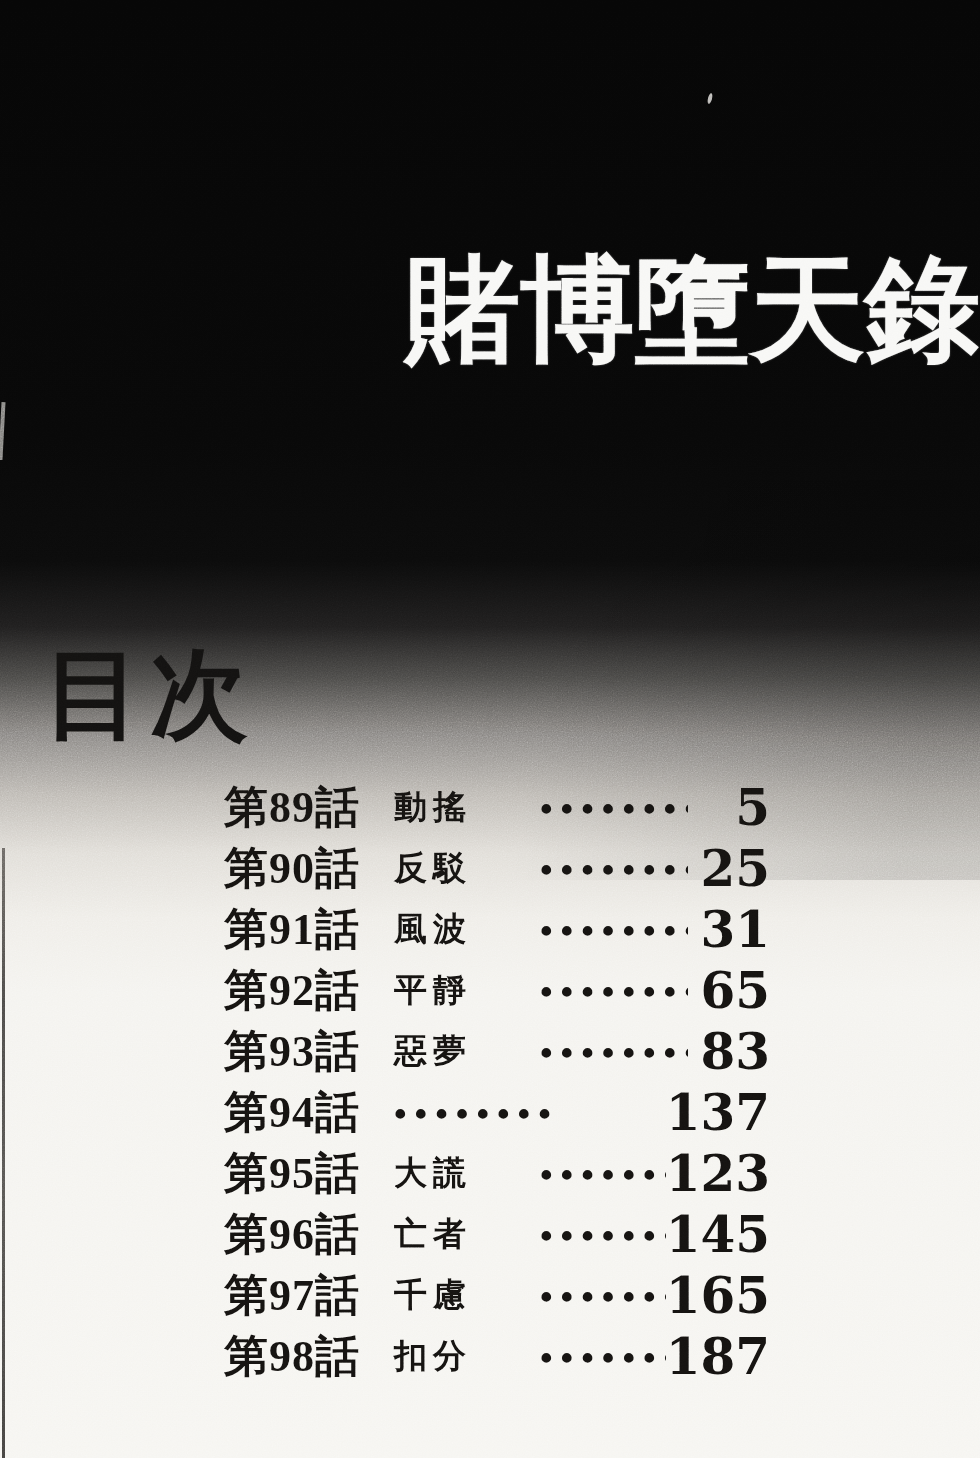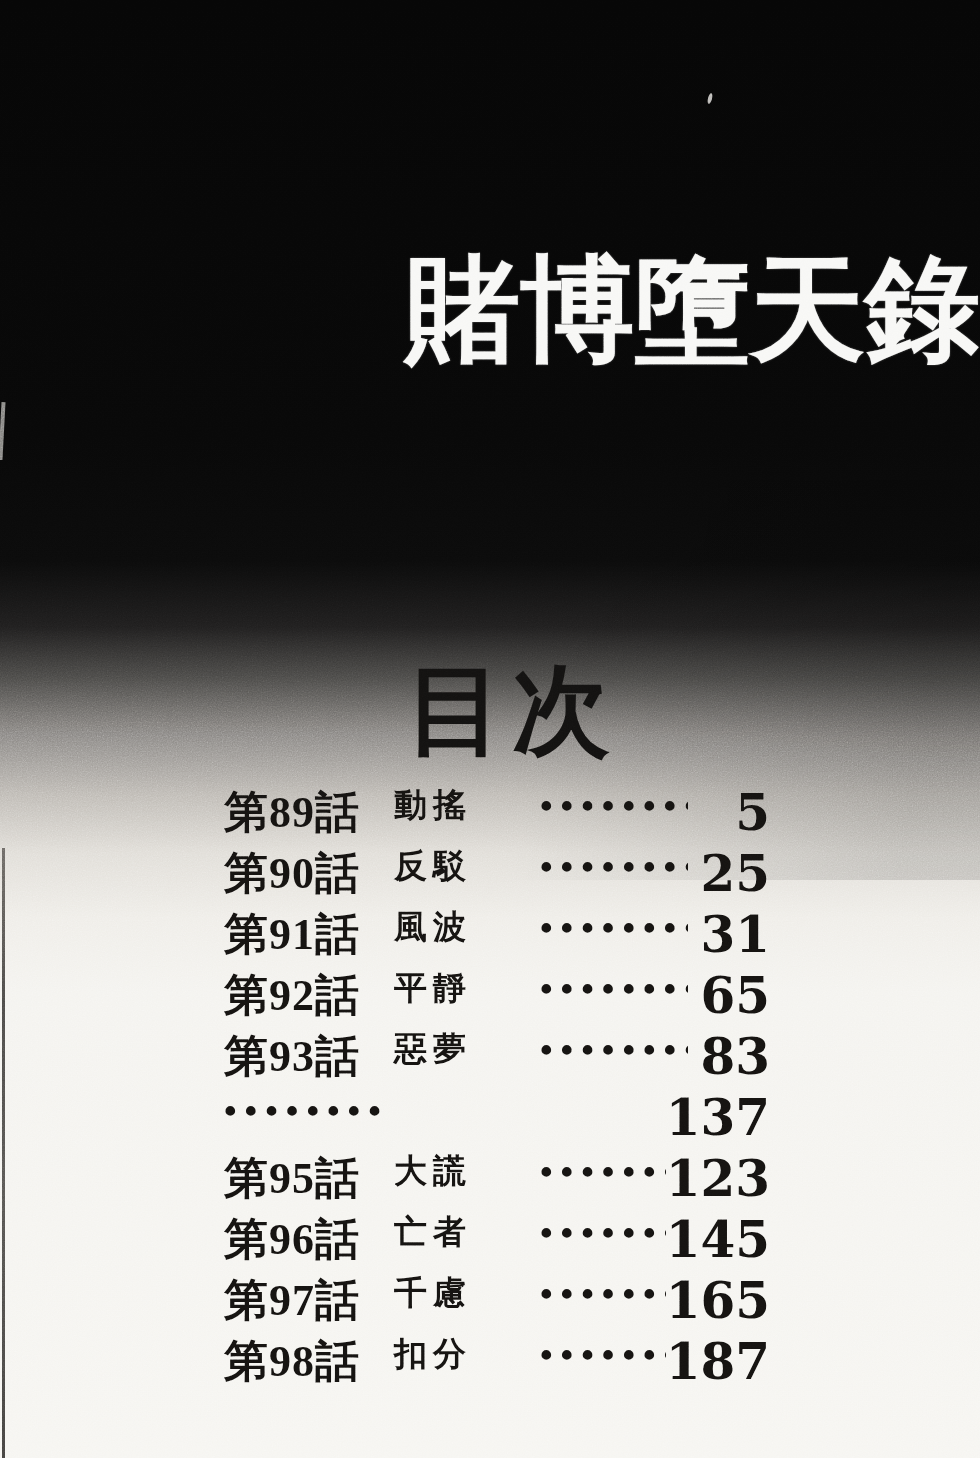--- a/index.html
+++ b/index.html
@@ -39,38 +39,37 @@
     line-height: 1.1;
     font-weight: 900;
     letter-spacing: 0px;
     color: #f7f7f5;
     text-shadow: 0 0 2px rgba(255,255,255,0.35);
   }
   .toc-heading {
     position: absolute;
     left: 0; right: 0;
     top: 642px;
-    margin: 16px;
-    text-align: center;
+    margin: 0;
     text-indent: 44px;
     font-size: 98px;
     line-height: 1.1;
     font-weight: 900;
     letter-spacing: 8px;
     color: #121110;
   }
   .toc-list {
     position: absolute;
     left: 224px;
     top: 783px;
     width: 546px;
   }
   .toc-row {
     display: flex;
-    align-items: flex-start;
+    align-items: center;
     height: 49px;
     margin-bottom: 12px;
     color: #141210;
   }
   .ch-no {
     flex: 0 0 170px;
     font-size: 44px;
     font-weight: 900;
     letter-spacing: 1px;
     white-space: nowrap;
@@ -177,20 +176,21 @@
     </div>
 
     <div class="toc-row">
       <span class="ch-no">第93話</span>
       <span class="ch-title">惡夢</span>
       <span class="leader">••••••••••</span>
       <span class="ch-page">83</span>
     </div>
 
     <div class="toc-row">
+      <span class="ch-no">第94話</span>
       <span class="leader">••••••••</span>
       <span class="ch-page">137</span>
     </div>
 
     <div class="toc-row">
       <span class="ch-no">第95話</span>
       <span class="ch-title">大謊</span>
       <span class="leader">••••••••</span>
       <span class="ch-page">123</span>
     </div>

